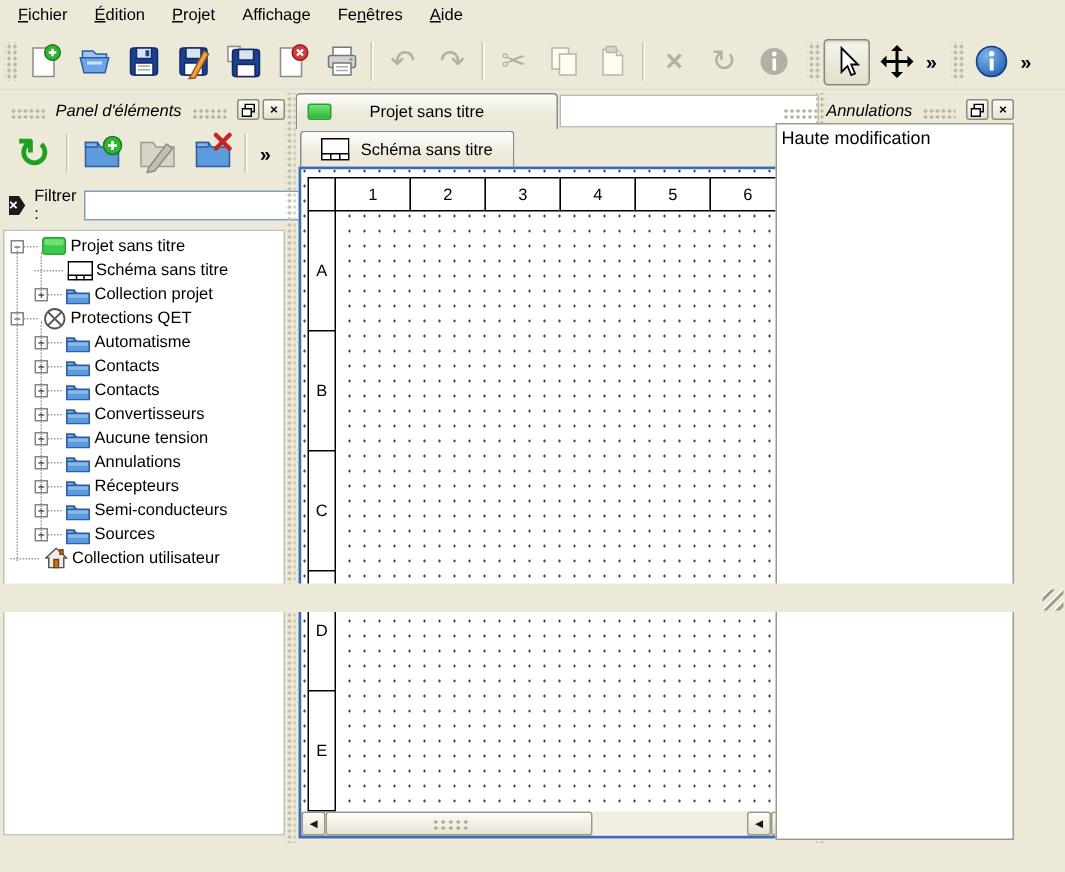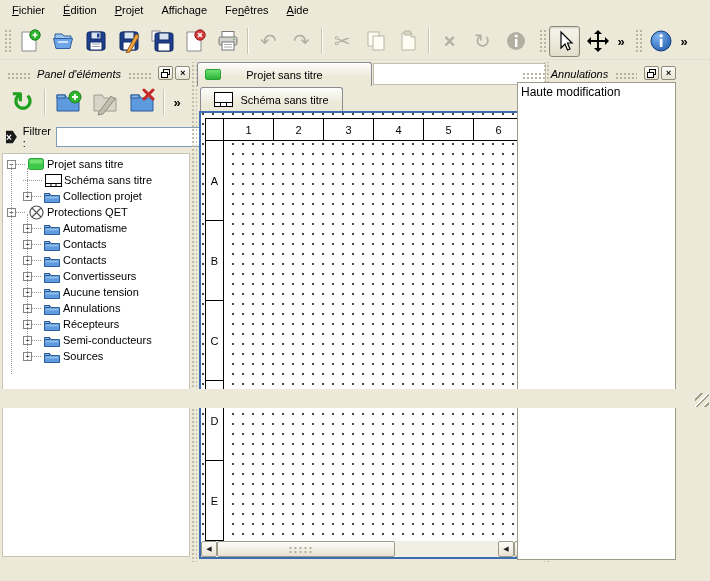--- a/index.html
+++ b/index.html
@@ -451,20 +451,32 @@
           <span class="stub"></span>
           <span class="ticon">
             <svg width="16" height="13" viewBox="0 0 16 13">
               <path d="M0.5 3.5h5l1.5 2h8.5v7h-15z" fill="#5e9ade" stroke="#2c5d9c"></path>
               <rect x="0.5" y="3.5" width="5" height="2" fill="#85b5e8" stroke="#2c5d9c"></rect>
               <rect x="1.5" y="6.5" width="13" height="2" fill="#8cbbea"></rect>
             </svg>
           </span>
           <span class="tlabel">Sources</span>
         </div>
+        <div class="trow">
+          <span style="width:4px; flex:none;"></span>
+          <span class="stub" style="width:19px;"></span>
+          <span class="ticon">
+            <svg width="15" height="14" viewBox="0 0 15 14">
+              <path d="M7.5 0.5 L14.5 7 H12.5 V13.5 H2.5 V7 H0.5 Z" fill="#ececec" stroke="#555"></path>
+              <rect x="6" y="8" width="3" height="5.5" fill="#d07018" stroke="#7c4208"></rect>
+              <rect x="10" y="1.5" width="2" height="3" fill="#d07018" stroke="#7c4208"></rect>
+            </svg>
+          </span>
+          <span class="tlabel">Collection utilisateur</span>
+        </div>
         <div class="guide" style="left: 8px; top: 10px; height: 210px;"></div>
         <div class="guide" style="left: 24px; top: 14px; height: 28px;"></div>
         <div class="guide" style="left: 24px; top: 60px; height: 146px;"></div>
       </div>
   </div>
 
   <div class="vsplit" style="left:190px;"></div>
 
   <div id="center">
     <div id="project-tabbar">

